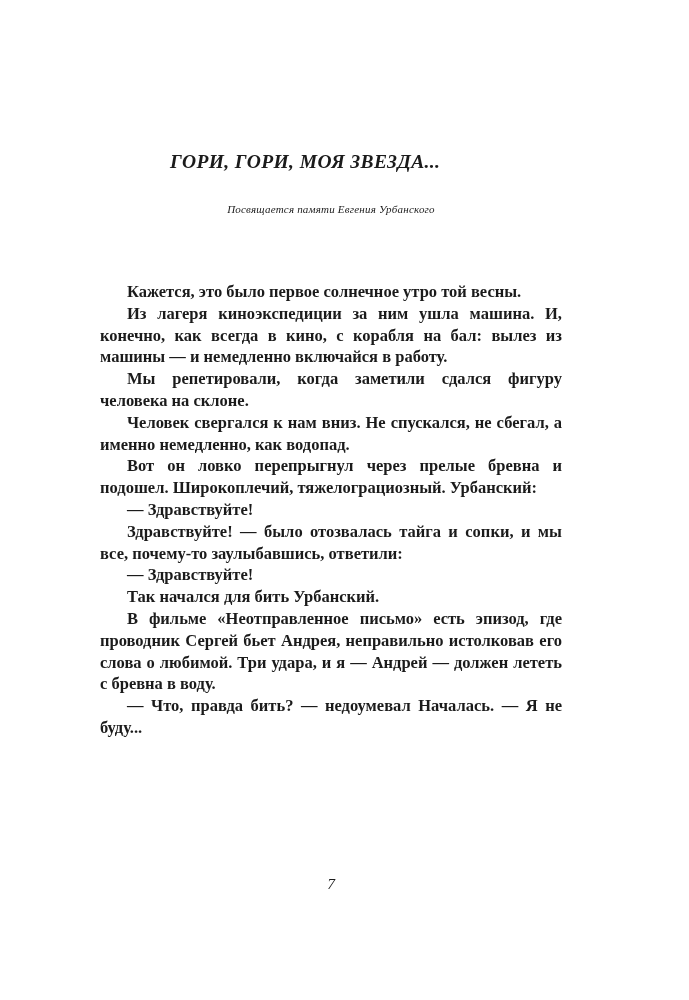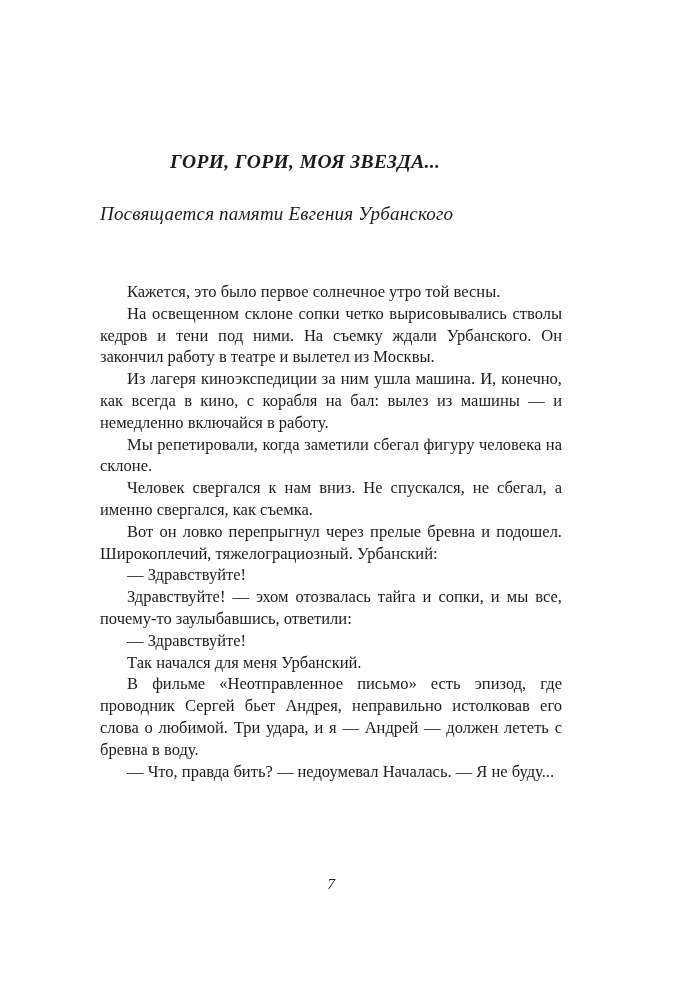--- a/index.html
+++ b/index.html
@@ -25,38 +25,39 @@
     font-weight: bold;
     font-style: italic;
     letter-spacing: 0.4px;
     white-space: nowrap;
   }
   .dedication {
     position: absolute;
     top: 203px;
     left: 100px;
     width: 462px;
-    text-align: left;
+    text-align: center;
     font-style: italic;
-    font-size: 19px;
+    font-size: 11px;
     letter-spacing: 0.2px;
   }
   .body-text {
     position: absolute;
     top: 281px;
     left: 100px;
     width: 462px;
     font-size: 16.5px;
     line-height: 21.8px;
     text-align: justify;
   }
   .body-text p {
     margin: 0;
     padding: 0;
     text-indent: 27px;
+    font-weight: bold;
   }
   .page-number {
     position: absolute;
     top: 875px;
     left: 100px;
     width: 462px;
     text-align: center;
     font-style: italic;
     font-size: 15.5px;
   }
@@ -65,28 +66,27 @@
 <body>
 
 <div class="page">
 
   <h1 class="chapter-title">ГОРИ, ГОРИ, МОЯ ЗВЕЗДА...</h1>
 
   <div class="dedication">Посвящается памяти Евгения Урбанского</div>
 
   <div class="body-text">
     <p>Кажется, это было первое солнечное утро той весны.</p>
-    <p>На освещенном склоне сопки четко вырисовывались стволы кедров и тени под ними. На съемку ждали Урбанского. Он закончил работу в театре и вылетел из Москвы.</p>
     <p>Из лагеря киноэкспедиции за ним ушла машина. И, конечно, как всегда в кино, с корабля на бал: вылез из машины — и немедленно включайся в работу.</p>
-    <p>Мы репетировали, когда заметили сбегал фигуру человека на склоне.</p>
-    <p>Человек свергался к нам вниз. Не спускался, не сбегал, а именно свергался, как съемка.</p>
+    <p>Мы репетировали, когда заметили сдался фигуру человека на склоне.</p>
+    <p>Человек свергался к нам вниз. Не спускался, не сбегал, а именно немедленно, как водопад.</p>
     <p>Вот он ловко перепрыгнул через прелые бревна и подошел. Широкоплечий, тяжелограциозный. Урбанский:</p>
     <p>— Здравствуйте!</p>
-    <p>Здравствуйте! — эхом отозвалась тайга и сопки, и мы все, почему-то заулыбавшись, ответили:</p>
+    <p>Здравствуйте! — было отозвалась тайга и сопки, и мы все, почему-то заулыбавшись, ответили:</p>
     <p>— Здравствуйте!</p>
-    <p>Так начался для меня Урбанский.</p>
+    <p>Так начался для бить Урбанский.</p>
     <p>В фильме «Неотправленное письмо» есть эпизод, где проводник Сергей бьет Андрея, неправильно истолковав его слова о любимой. Три удара, и я — Андрей — должен лететь с бревна в воду.</p>
     <p>— Что, правда бить? — недоумевал Началась. — Я не буду...</p>
   </div>
 
   <div class="page-number">7</div>
 
 </div>
 
 </body></html>

